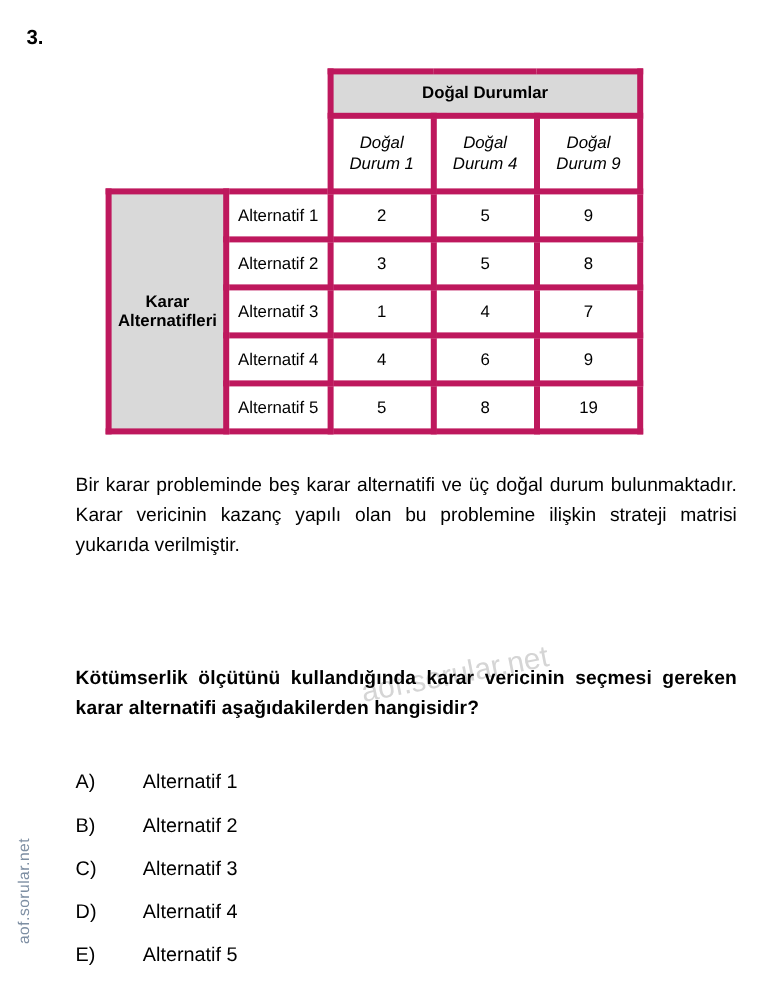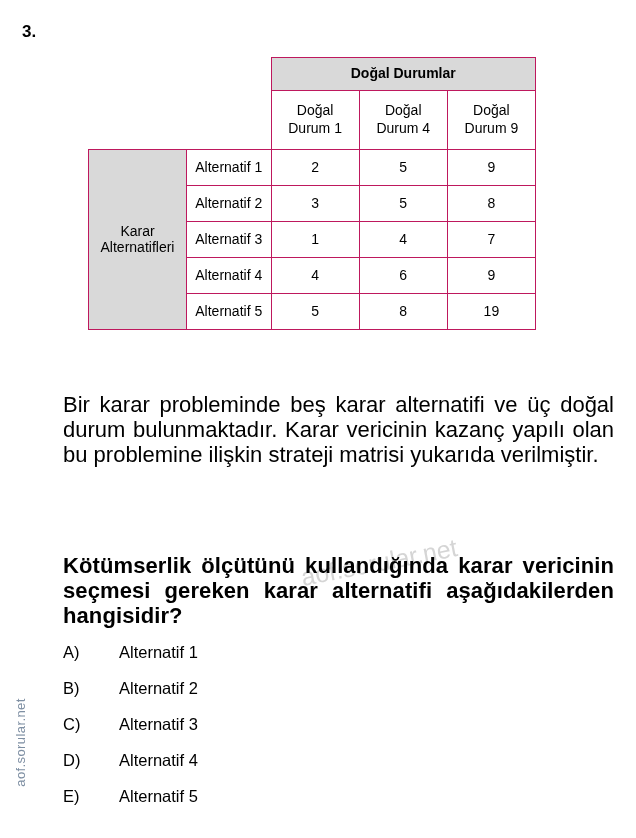--- a/index.html
+++ b/index.html
@@ -34,21 +34,21 @@
     top: 57px;
     width: 448px;
   }
   table.matrix {
     border-collapse: collapse;
     table-layout: fixed;
     width: 448px;
     font-family: "Liberation Sans", sans-serif;
   }
   table.matrix td {
-    border: 1px solid #be185d;
+    border: 5px solid #be185d;
     padding: 0;
     text-align: center;
     vertical-align: middle;
     background: #ffffff;
     font-size: 14px;
     line-height: 1.12;
     color: #000;
   }
   td.blank-tl {
     border: none !important;
@@ -64,26 +64,27 @@
     background: #d9d9d9 !important;
     font-weight: bold;
     font-size: 14.5px;
     height: 32px;
   }
   td.sub-head {
     height: 58px;
     font-size: 14px;
     font-weight: normal;
     padding: 2px 0;
+    font-style: italic;
   }
   td.sub-head .l1 { display: block; }
   td.sub-head .l2 { display: block; margin-top: 2px; }
   td.rowstub {
     background: #d9d9d9 !important;
-    font-weight: normal;
+    font-weight: bold;
     font-size: 13.5px;
     width: 98px;
     line-height: 1.25;
   }
   td.rowstub .l1 { display:block; }
   td.rowstub .l2 { display:block; }
   td.altname {
     text-align: left;
     padding-left: 6px;
     width: 84px;
@@ -94,21 +95,21 @@
   td.val {
     font-size: 15px;
     height: 35px;
   }
 
   
   .body-text {
     position: absolute;
     left: 63px;
     width: 551px;
-    font-size: 22px;
+    font-size: 16px;
     line-height: 25px;
     text-align: justify;
     text-justify: inter-word;
     color: #000;
   }
   #intro-paragraph { top: 392px; }
   #question-prompt {
     top: 535px;
     font-weight: bold;
     letter-spacing: 0.1px;

